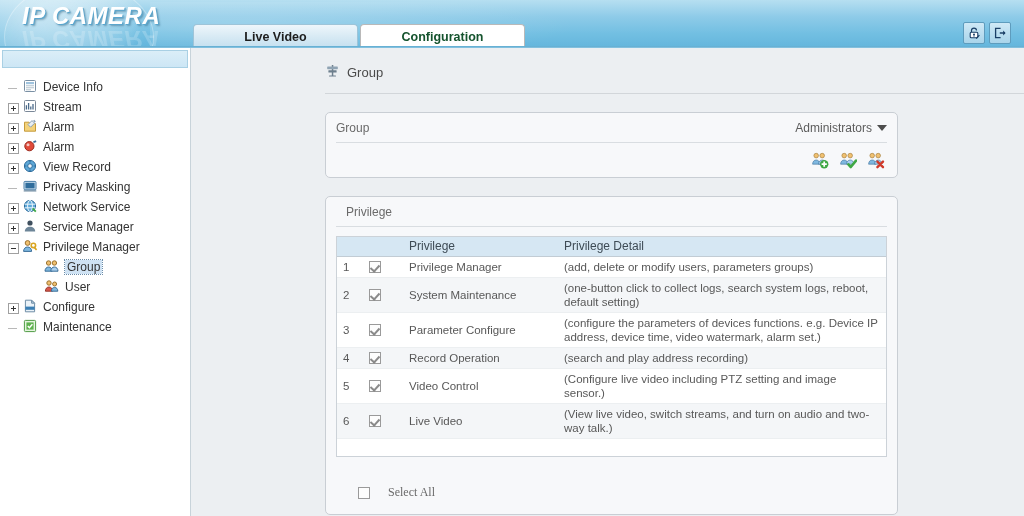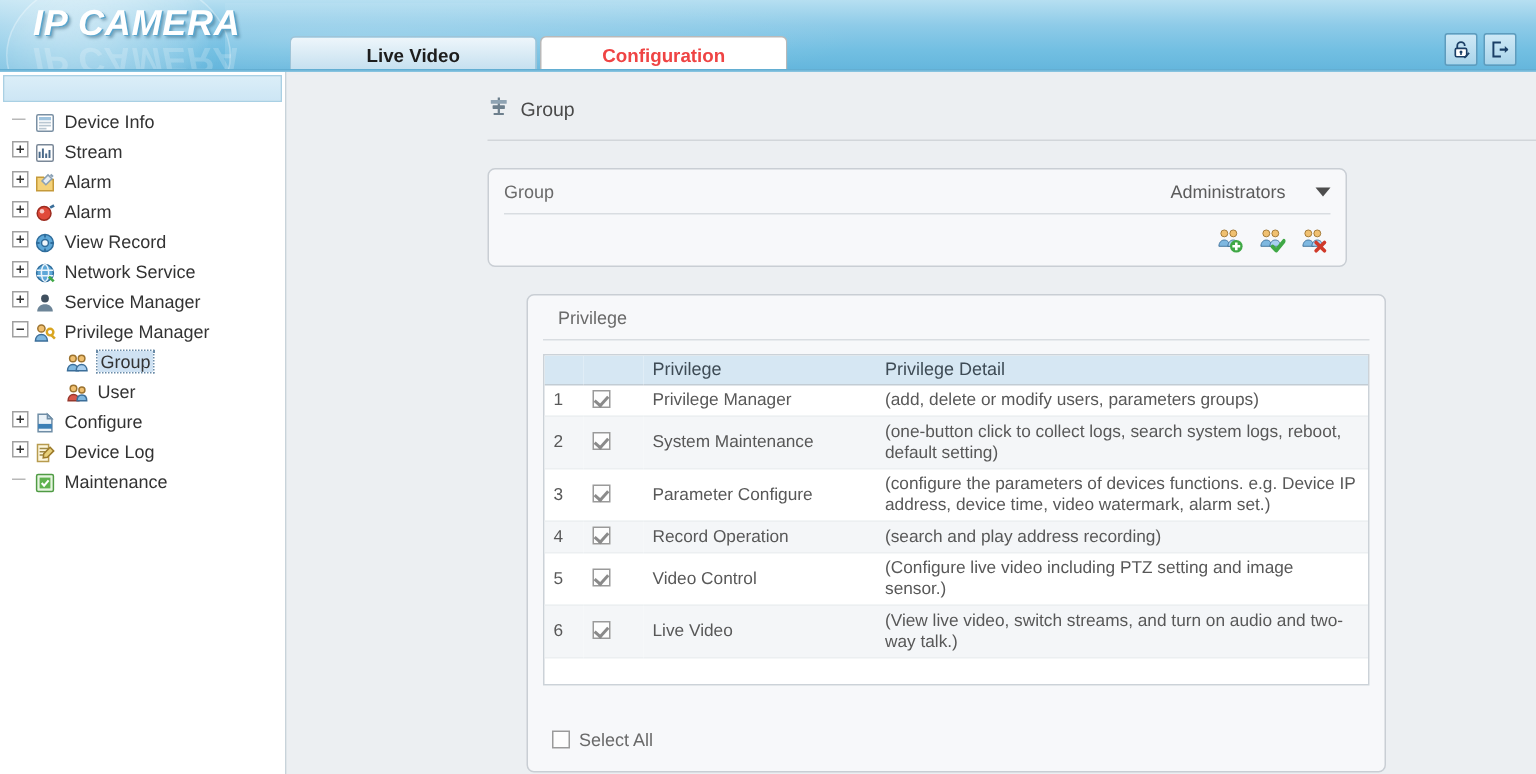--- a/index.html
+++ b/index.html
@@ -64,21 +64,21 @@
     font-size: 12.5px; font-weight: bold; color: #1d1d1d;
     border: 1px solid #9ec4d8;
     border-bottom: none;
     border-radius: 4px 4px 0 0;
     cursor: pointer;
     background: linear-gradient(to bottom, #eef6fb 0%, #d6e9f4 55%, #c3dfef 100%);
   }
   .tab.active {
     background: #ffffff;
     border-color: #b9b9b9;
-    color: #ef4444;
+    color: #14532d;
   }
 
   
   .hdr-icons { position: absolute; right: 13px; top: 22px; display: flex; gap: 4px; }
   .hdr-btn {
     width: 22px; height: 22px;
     border: 1px solid #5e9cbd;
     border-radius: 2px;
     background: linear-gradient(to bottom, #cfe9f6, #a9d4ea);
     display: flex; align-items: center; justify-content: center;
@@ -98,21 +98,21 @@
     background: #ffffff;
     border-right: 1px solid #c8d3da;
   }
   .sidebar-head {
     height: 18px; margin: 2px 2px 0 2px;
     background: linear-gradient(to bottom, #dbeef8, #cde6f5);
     border: 1px solid #a9d0e4;
   }
   .tree { padding: 6px 0 0 8px; }
   .tree-item {
-    display: flex; align-items: flex-start; height: 20px;
+    display: flex; align-items: flex-end; height: 20px;
     position: relative; cursor: pointer;
     white-space: nowrap;
   }
   .tree-item.level2 { padding-left: 22px; }
   .expander {
     width: 11px; height: 11px; flex: 0 0 11px;
     border: 1px solid #a0a0a0; background: #fff;
     position: relative; margin-right: 3px;
     font-size: 9px; line-height: 9px; text-align: center;
     color: #333;
@@ -155,31 +155,31 @@
   }
 
   
   .panel {
     position: absolute;
     background: #f7f8fa;
     border: 1px solid #c9ced4;
     border-radius: 5px;
   }
   .panel-group { left: 133px; top: 64px; width: 573px; height: 66px; }
-  .panel-priv  { left: 133px; top: 148px; width: 573px; height: 319px; margin-left: 26px; }
+  .panel-priv  { left: 133px; top: 148px; width: 573px; height: 319px; }
 
   .group-row {
     position: relative; height: 30px;
     border-bottom: 1px solid #d9dde1;
     margin: 0 10px;
     display: flex; align-items: center; justify-content: space-between;
   }
   .group-label { font-size: 12px; color: #6a6a6a; }
   .group-select {
-    display: flex; align-items: center; gap: 20px;
+    display: flex; align-items: center; gap: 5px;
     font-size: 12px; color: #5c5c5c; cursor: pointer;
   }
   .caret {
     width: 0; height: 0;
     border-left: 5px solid transparent;
     border-right: 5px solid transparent;
     border-top: 6px solid #4d4d4d;
   }
   .group-actions {
     display: flex; align-items: center; justify-content: flex-end;
@@ -231,23 +231,23 @@
   .cb.checked::after {
     content: "";
     position: absolute; left: 2px; top: 1px;
     width: 4px; height: 7px;
     border: solid #8a8a8a;
     border-width: 0 2px 2px 0;
     transform: rotate(42deg);
   }
 
   .select-all {
-    position: absolute; left: 16px; bottom: 14px;
-    display: flex; align-items: center; gap: 6px;
-    font-size: 12px; color: #6a6a6a; cursor: pointer;
+    position: absolute; left: 32px; bottom: 14px;
+    display: flex; align-items: center; gap: 18px;
+    font-size: 12px; color: #6a6a6a; cursor: pointer; font-family: Liberation Serif, serif;
   }
 </style>
 </head>
 <body>
 
 <div id="app">
 
   <div class="banner">
     <div class="glow1"></div>
     <div class="glow2"></div>
@@ -334,20 +334,29 @@
           <div class="tree-item">
             <span class="expander plus"></span>
             <span class="tree-icon"><svg width="16" height="16" viewBox="0 0 16 16">
                 <circle cx="8" cy="8" r="5.6" fill="#5ea8d8" stroke="#2f6d9c"></circle>
                 <circle cx="8" cy="8" r="2.3" fill="#eef6fb" stroke="#2f6d9c"></circle>
                 <path d="M8 2.4v2M13.6 8h-2M8 13.6v-2M2.4 8h2" stroke="#2f6d9c" stroke-width="1.2"></path>
               </svg></span>
             <span class="tree-label">View Record</span>
           </div>
           <div class="tree-item">
+            <span class="expander none"></span>
+            <span class="tree-icon"><svg width="16" height="16" viewBox="0 0 16 16">
+                <rect x="2" y="3.4" width="12" height="8.4" rx="1" fill="#cfe2f0" stroke="#4a7fa8"></rect>
+                <rect x="3.4" y="4.8" width="9.2" height="5.6" fill="#2f6d9c"></rect>
+                <rect x="1.6" y="12.2" width="12.8" height="1.4" rx=".6" fill="#6e89a0"></rect>
+              </svg></span>
+            <span class="tree-label">Privacy Masking</span>
+          </div>
+          <div class="tree-item">
             <span class="expander plus"></span>
             <span class="tree-icon"><svg width="16" height="16" viewBox="0 0 16 16">
                 <circle cx="8" cy="8" r="5.6" fill="#5ea8d8" stroke="#2f6d9c"></circle>
                 <ellipse cx="8" cy="8" rx="2.4" ry="5.6" fill="none" stroke="#eaf4fb"></ellipse>
                 <path d="M2.6 6.2h10.8M2.6 9.8h10.8" stroke="#eaf4fb"></path>
                 <path d="M10.6 10.4l3.2 3.2" stroke="#3fa845" stroke-width="1.8"></path>
               </svg></span>
             <span class="tree-label">Network Service</span>
           </div>
           <div class="tree-item">
@@ -389,29 +398,20 @@
             <span class="tree-label">User</span>
           </div>
           <div class="tree-item">
             <span class="expander plus"></span>
             <span class="tree-icon"><svg width="16" height="16" viewBox="0 0 16 16">
                 <path d="M3.4 2.2h6.2l3 3v8.6H3.4z" fill="#eaf2f8" stroke="#6f8da6"></path>
                 <path d="M9.6 2.2v3h3z" fill="#bcd5e8" stroke="#6f8da6"></path>
                 <rect x="3.4" y="8.6" width="9.2" height="3.2" fill="#3b7fb5"></rect>
               </svg></span>
             <span class="tree-label">Configure</span>
-          </div>
-          <div class="tree-item">
-            <span class="expander plus"></span>
-            <span class="tree-icon"><svg width="16" height="16" viewBox="0 0 16 16">
-                <path d="M3 2.4h7.4v11.2H3z" fill="#fdf6dc" stroke="#b79b4e"></path>
-                <path d="M4.4 5h5.6M4.4 7.2h5.6M4.4 9.4h4" stroke="#a08a46"></path>
-                <path d="M11.4 4.2l2.4 2.4-4.2 4.2-2.8.4.4-2.8z" fill="#e8d07a" stroke="#9c7a2a"></path>
-              </svg></span>
-            <span class="tree-label">Device Log</span>
           </div>
           <div class="tree-item">
             <span class="expander none"></span>
             <span class="tree-icon"><svg width="16" height="16" viewBox="0 0 16 16">
                 <rect x="2.4" y="2.4" width="11.2" height="11.2" rx="1" fill="#e6f5e0" stroke="#4f9b44"></rect>
                 <path d="M4.4 4.4h7.2v7.2H4.4z" fill="#5fb24f"></path>
                 <path d="M5.8 8l1.6 1.8 3-3.6" stroke="#fff" stroke-width="1.4" fill="none"></path>
               </svg></span>
             <span class="tree-label">Maintenance</span>
           </div>

